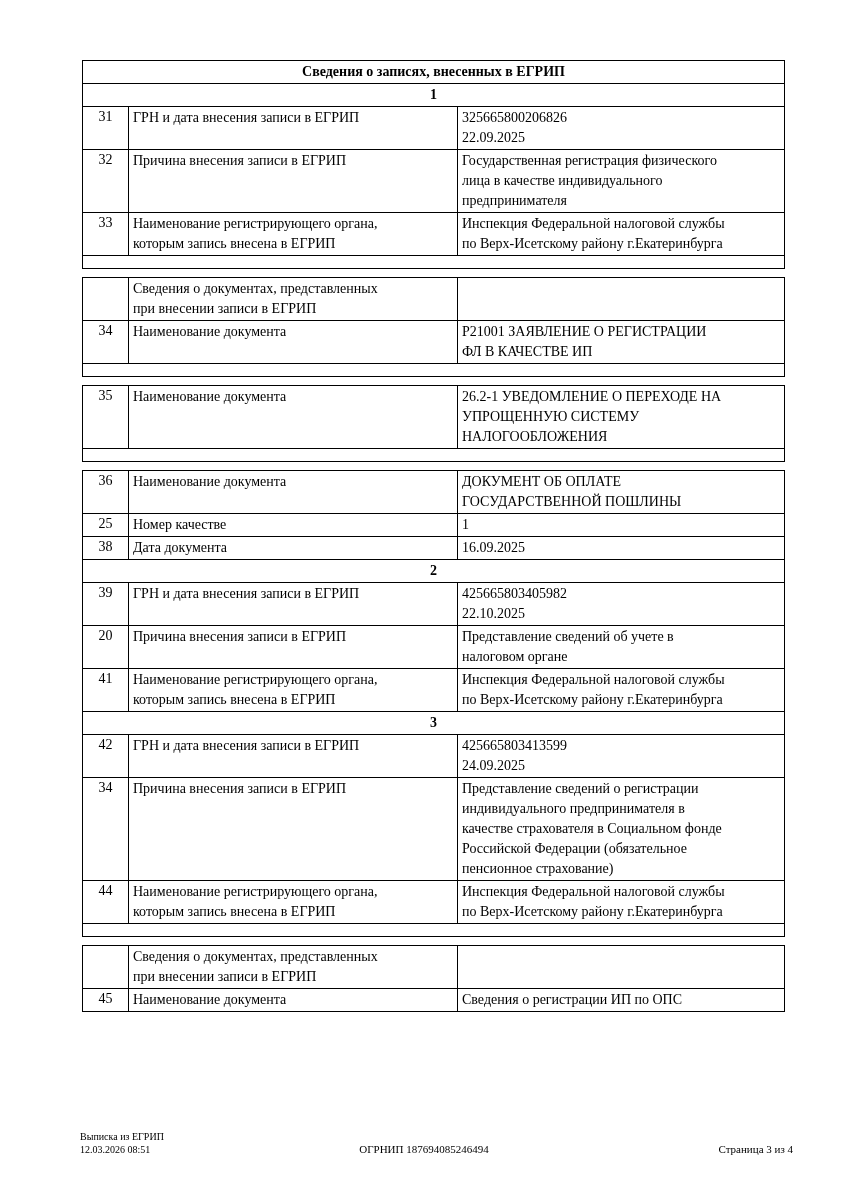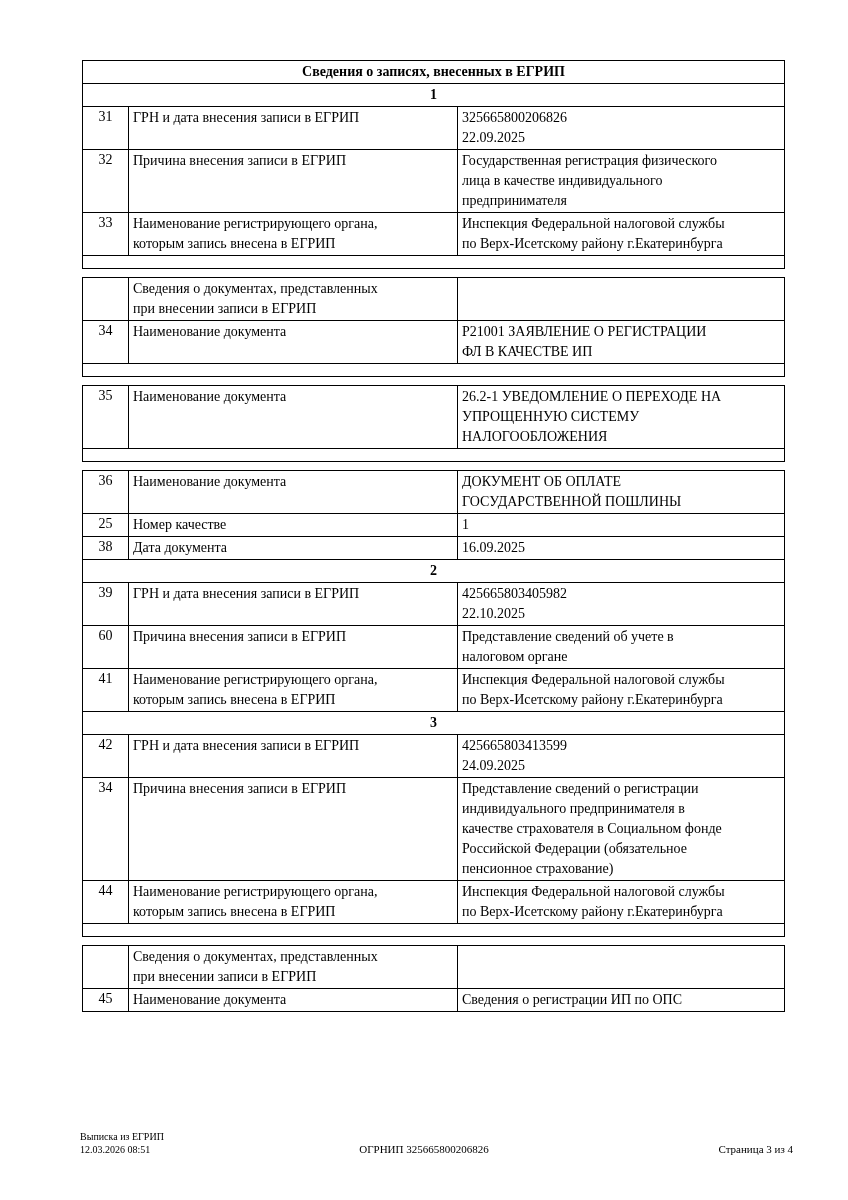--- a/index.html
+++ b/index.html
@@ -162,21 +162,21 @@
       <tr>
         <td class="section-cell" colspan="3">2</td>
       </tr>
       <tr>
         <td class="num">39</td>
         <td class="label">ГРН и дата внесения записи в ЕГРИП</td>
         <td class="value">425665803405982
 22.10.2025</td>
       </tr>
       <tr>
-        <td class="num">60</td>
+        <td class="num">20</td>
         <td class="label">Причина внесения записи в ЕГРИП</td>
         <td class="value">Представление сведений об учете в
 налоговом органе</td>
       </tr>
       <tr>
         <td class="num">41</td>
         <td class="label">Наименование регистрирующего органа,
 которым запись внесена в ЕГРИП</td>
         <td class="value">Инспекция Федеральной налоговой службы
 по Верх-Исетскому району г.Екатеринбурга</td>
@@ -232,15 +232,15 @@
       </tr>
     </tbody>
       </table>
 
   </div>
 
   <div class="footer-left">
     <div>Выписка из ЕГРИП</div>
     <div>12.03.2026 08:51</div>
   </div>
-  <div class="footer-center">ОГРНИП 325665800206826</div>
+  <div class="footer-center">ОГРНИП 187694085246494</div>
   <div class="footer-right">Страница 3 из 4</div>
 </div>
 
 </body></html>

